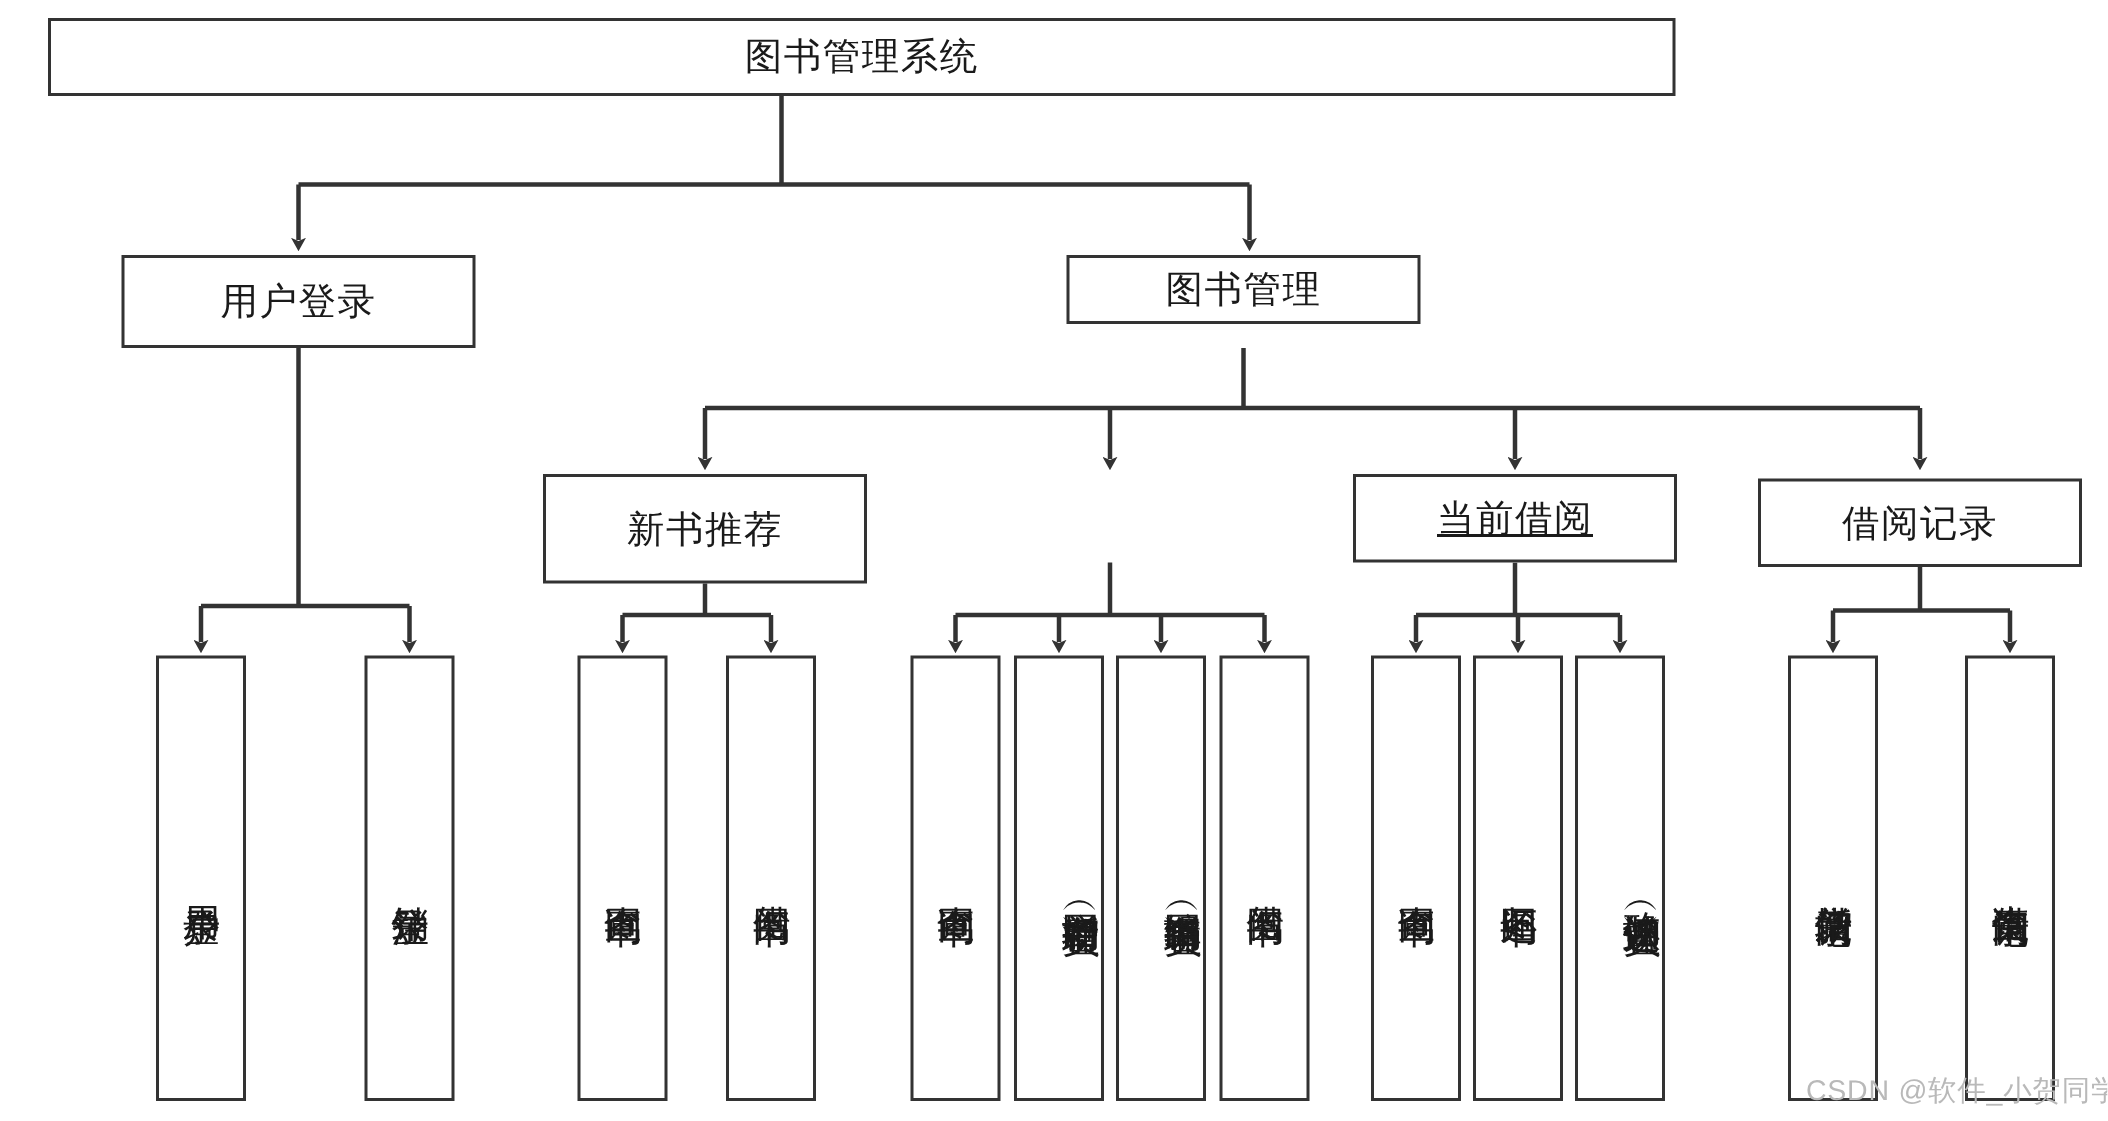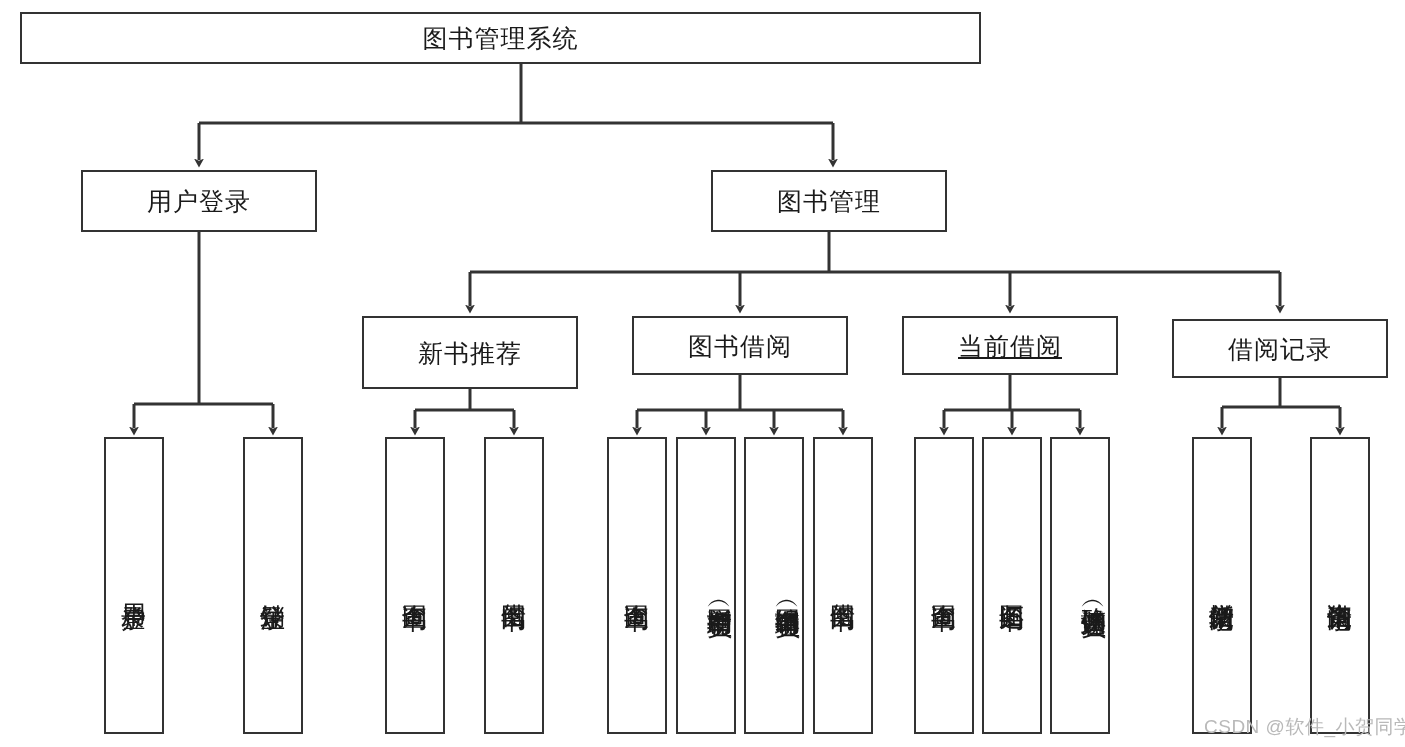--- a/index.html
+++ b/index.html
@@ -113,27 +113,26 @@
       <path d="M1012,410 L1012,428" marker-end="url(#arrowhead)"></path>
       <path d="M1080,410 L1080,428" marker-end="url(#arrowhead)"></path>
 
       <path d="M1280,375 L1280,407"></path>
       <path d="M1222,407 L1340,407"></path>
       <path d="M1222,407 L1222,428" marker-end="url(#arrowhead)"></path>
       <path d="M1340,407 L1340,428" marker-end="url(#arrowhead)"></path>
     </g>
   </svg>
 
-  <div class="node-box node-horizontal" style="left:20px; top:12px; width:961px; height:52px;">图书管理系统</div>
+  <div class="node-box node-horizontal" style="left:32px; top:12px; width:1085px; height:52px;">图书管理系统</div>
 
   <div class="node-box node-horizontal" style="left:81px; top:170px; width:236px; height:62px;">用户登录</div>
-  <div class="node-box node-horizontal" style="left:711px; top:170px; width:236px; height:62px;">图书管理</div>
+  <div class="node-box node-horizontal" style="left:711px; top:170px; width:236px; height:46px;">图书管理</div>
 
   <div class="node-box node-horizontal" style="left:362px; top:316px; width:216px; height:73px;">新书推荐</div>
-  <div class="node-box node-horizontal" style="left:632px; top:316px; width:216px; height:59px;">图书借阅</div>
   <div class="node-box node-horizontal" style="left:902px; top:316px; width:216px; height:59px;text-decoration:underline;">当前借阅</div>
   <div class="node-box node-horizontal" style="left:1172px; top:319px; width:216px; height:59px;">借阅记录</div>
 
   <div class="node-box node-vertical center-v" style="left:104px; top:437px; width:60px; height:297px;">用户登录</div>
   <div class="node-box node-vertical center-v" style="left:243px; top:437px; width:60px; height:297px;">注销登录</div>
 
   <div class="node-box node-vertical center-v" style="left:385px; top:437px; width:60px; height:297px;">查询图书</div>
   <div class="node-box node-vertical center-v" style="left:484px; top:437px; width:60px; height:297px;">借阅图书</div>
 
   <div class="node-box node-vertical center-v" style="left:607px; top:437px; width:60px; height:297px;">查询图书</div>

